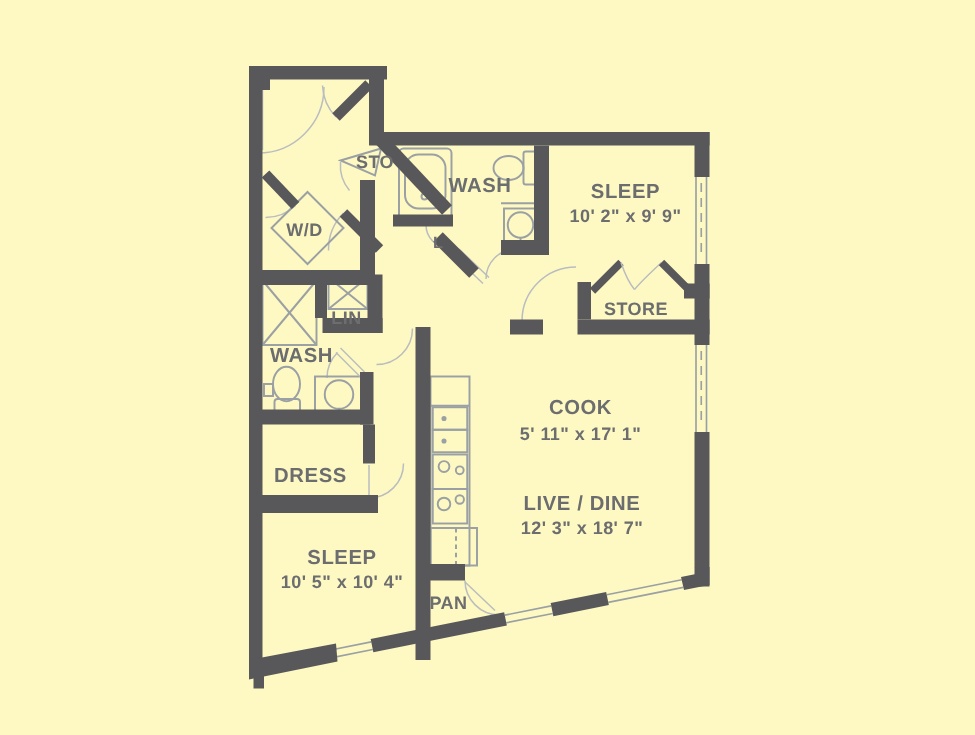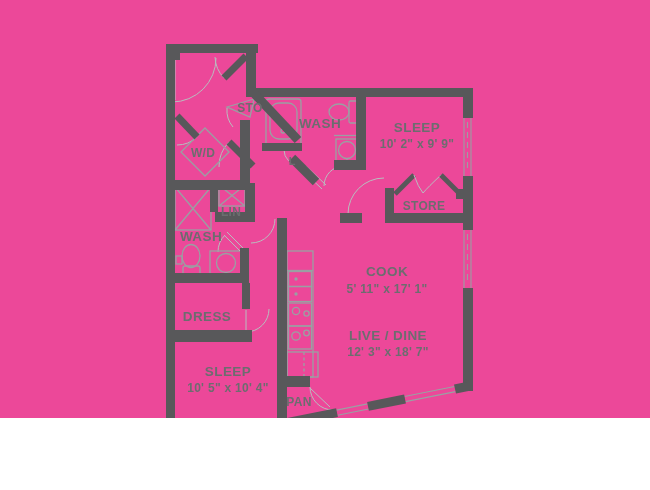--- a/index.html
+++ b/index.html
@@ -1,16 +1,16 @@
 <!DOCTYPE html>
 <html><head>
 <meta charset="utf-8">
 <style>
   html,body{margin:0;padding:0;background:#ffffff;}
-  .stage{width:650px;height:418px;position:relative;background:#ec4899;overflow:hidden;}
+  .stage{width:650px;height:490px;position:relative;background:#fef9c3;overflow:hidden;}
   svg{display:block;}
   .room-label{font-family:"Liberation Sans",sans-serif;font-weight:700;font-size:13.5px;fill:#6c6d6f;letter-spacing:.4px;}
   .dim-label{font-family:"Liberation Sans",sans-serif;font-weight:700;font-size:12px;fill:#6c6d6f;letter-spacing:.3px;}
   .small-label{font-family:"Liberation Sans",sans-serif;font-weight:700;font-size:12px;fill:#6c6d6f;letter-spacing:.3px;}
   .tiny-label{font-family:"Liberation Sans",sans-serif;font-weight:700;font-size:11px;fill:#6c6d6f;}
   .wall{fill:#58585a;stroke:none;}
   .wall-line{stroke:#58585a;fill:none;}
   .fx{stroke:#9aa0a3;fill:none;stroke-width:1.3;}
   .fxf{fill:#9aa0a3;stroke:none;}
   .arc{stroke:#b9bdbf;fill:none;stroke-width:1;}

